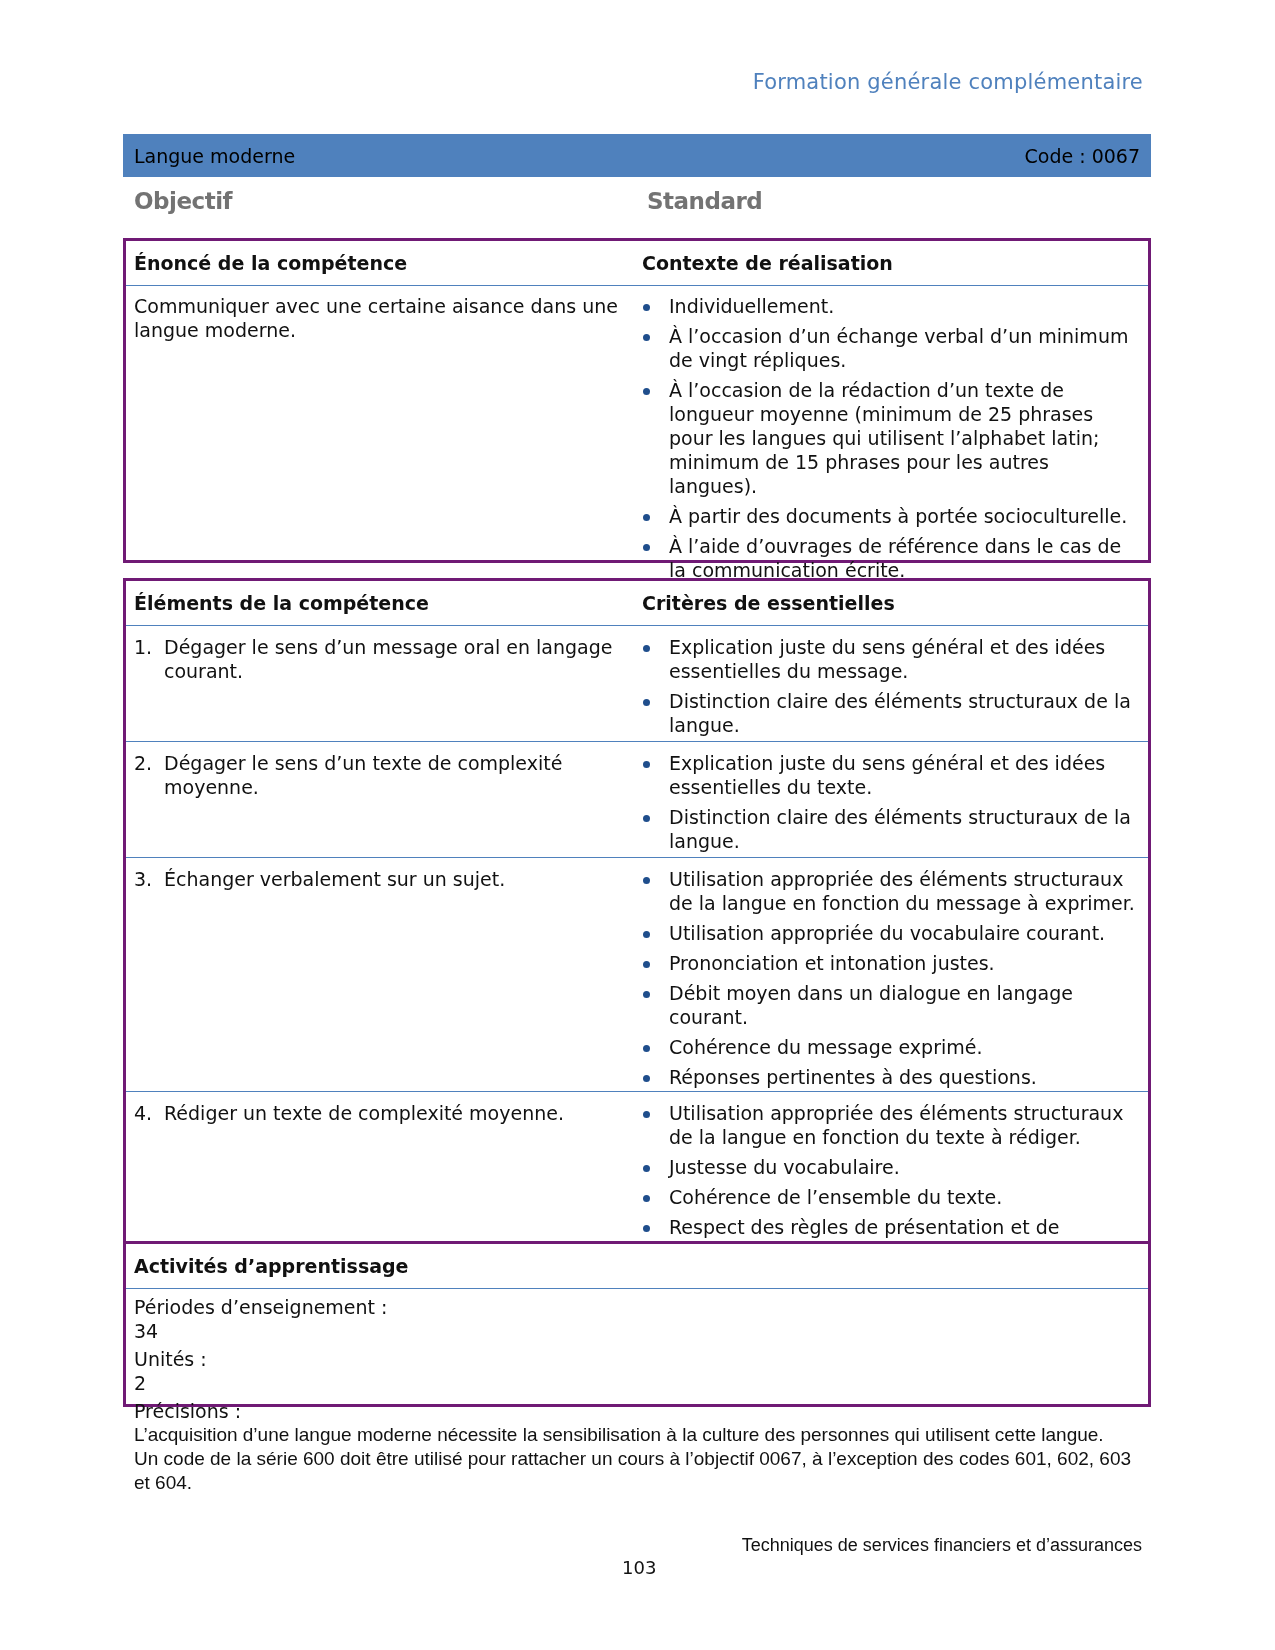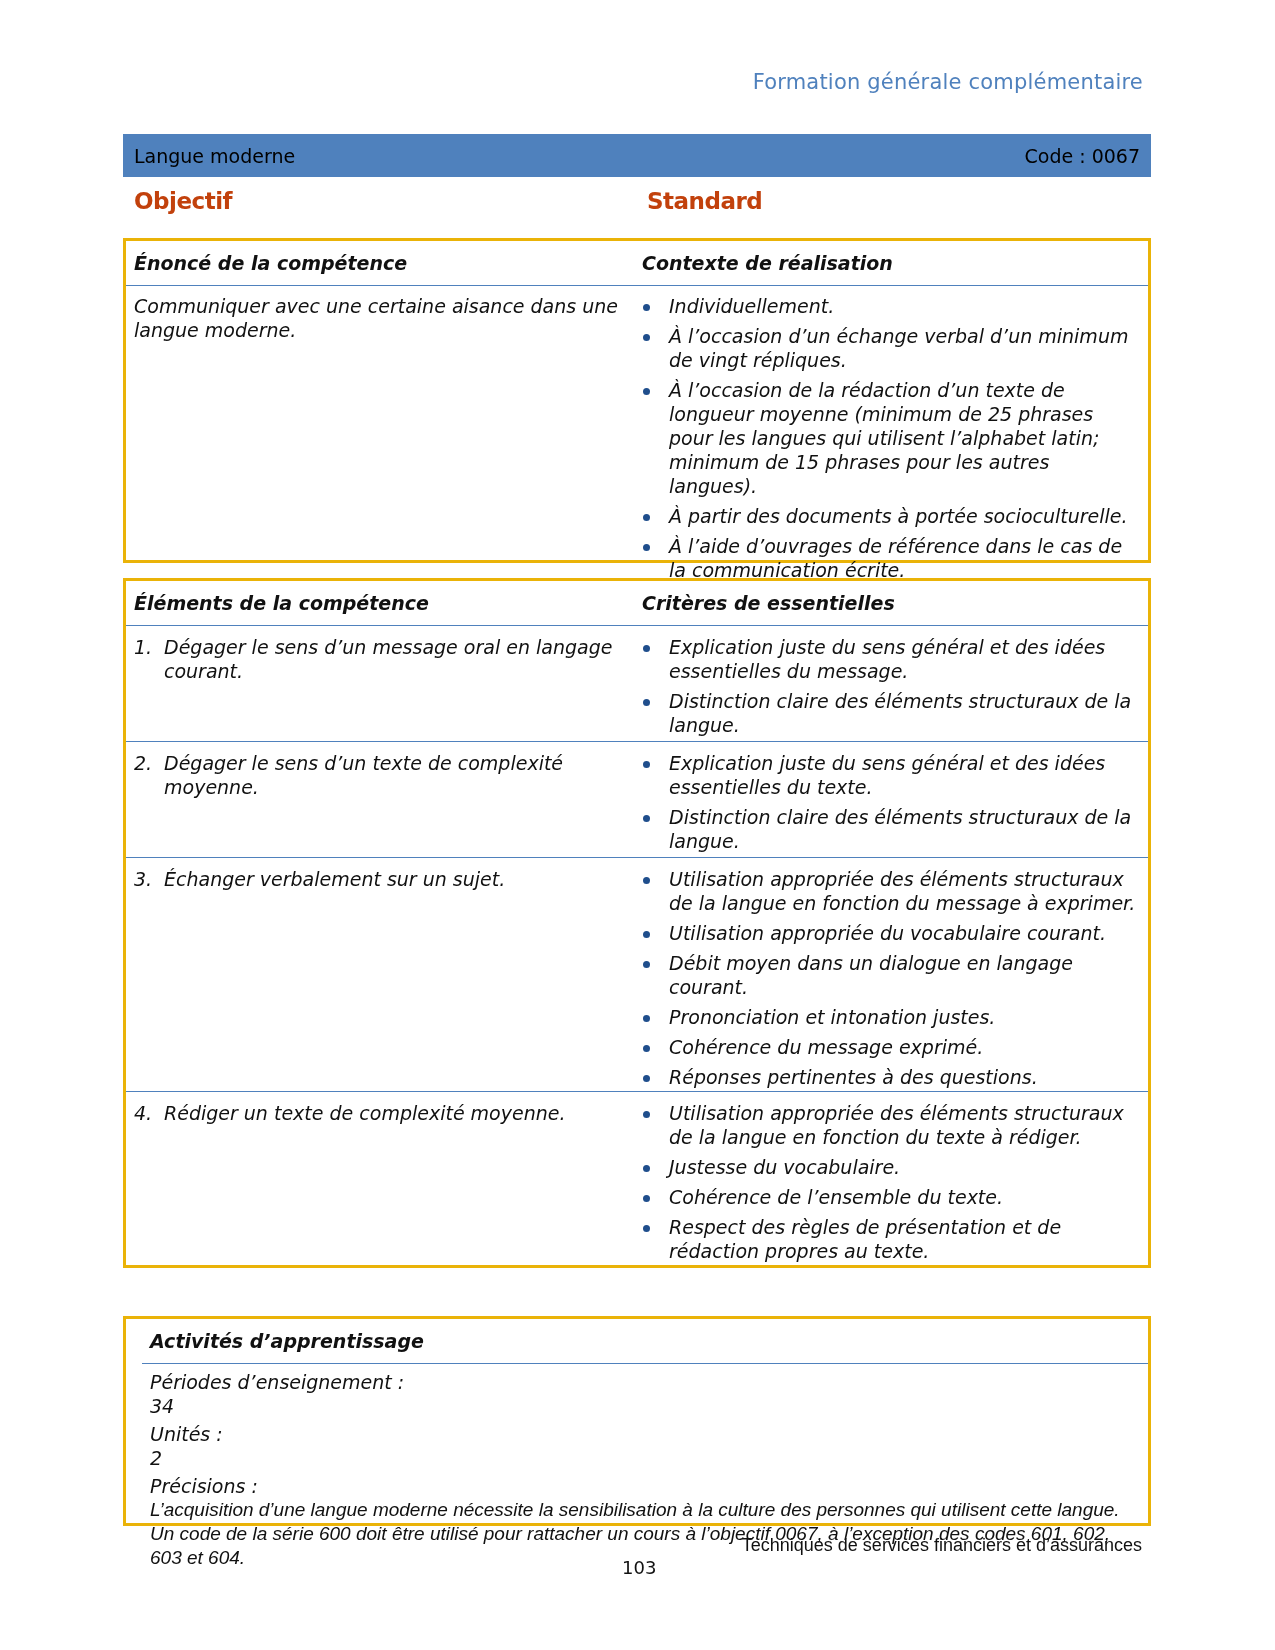--- a/index.html
+++ b/index.html
@@ -4,25 +4,25 @@
 <style>
   html, body { margin: 0; padding: 0; background: #ffffff; }
   body { width: 1275px; height: 1650px; position: relative; font-family: "DejaVu Sans", sans-serif; color: #111; }
   .page { position: absolute; left: 0; top: 0; width: 1275px; height: 1650px; }
 
   .running-header { position: absolute; right: 132px; top: 70px; font-size: 21px; color: #4f81bd; letter-spacing: 0.2px; }
 
   .title-bar { position: absolute; left: 123px; top: 134px; width: 1028px; height: 43px; background: #4f81bd; color: #000000; font-size: 19px; display: flex; align-items: center; justify-content: space-between; box-sizing: border-box; padding: 0 11px; }
 
   .section-heads { position: absolute; left: 123px; top: 188px; width: 1028px; height: 40px; }
-  .section-heads .sh { position: absolute; top: 0; font-size: 23px; font-weight: bold; color: #c2410c; letter-spacing: -0.5px; }
+  .section-heads .sh { position: absolute; top: 0; font-size: 23px; font-weight: bold; color: #737373; letter-spacing: -0.5px; }
   .sh.objectif { left: 11px; }
   .sh.standard { left: 524px; }
 
-  .box { position: absolute; left: 123px; width: 1028px; box-sizing: border-box; border: 3px solid #eab308; background: #fff; font-style: italic; }
+  .box { position: absolute; left: 123px; width: 1028px; box-sizing: border-box; border: 3px solid #701a75; background: #fff; }
   .box .hdr { display: flex; border-bottom: 1.5px solid #4f81bd; height: 44px; align-items: center; font-weight: bold; font-size: 19px; }
   .box .hdr .c1 { width: 513px; padding-left: 8px; box-sizing: border-box; }
   .box .hdr .c2 { flex: 1; padding-left: 3px; }
   .row { display: flex; border-bottom: 1.5px solid #4f81bd; box-sizing: border-box; }
   .row:last-child { border-bottom: none; }
   .row .c1 { width: 513px; padding: 9px 12px 0 8px; box-sizing: border-box; font-size: 19px; line-height: 24px; }
   .row .c2 { flex: 1; padding: 9px 10px 6px 0; box-sizing: border-box; font-size: 19px; line-height: 24px; }
 
   ul.bl { list-style: none; margin: 0; padding: 0; }
   ul.bl li { position: relative; padding-left: 30px; margin-bottom: 6px; }
@@ -118,22 +118,22 @@
       <div class="c1">
         <div class="num">
           <span class="n">3.</span>
           <span class="t">Échanger verbalement sur un sujet.</span>
         </div>
       </div>
       <div class="c2">
         <ul class="bl">
           <li><span class="bullet"></span><span>Utilisation appropriée des éléments structuraux de la langue en fonction du message à exprimer.</span></li>
           <li><span class="bullet"></span><span>Utilisation appropriée du vocabulaire courant.</span></li>
+          <li><span class="bullet"></span><span>Prononciation et intonation justes.</span></li>
           <li><span class="bullet"></span><span>Débit moyen dans un dialogue en langage courant.</span></li>
-          <li><span class="bullet"></span><span>Prononciation et intonation justes.</span></li>
           <li><span class="bullet"></span><span>Cohérence du message exprimé.</span></li>
           <li><span class="bullet"></span><span>Réponses pertinentes à des questions.</span></li>
         </ul>
       </div>
     </div>
 
     <div class="row" style="height:174px;">
       <div class="c1">
         <div class="num">
           <span class="n">4.</span>
@@ -144,21 +144,21 @@
         <ul class="bl">
           <li><span class="bullet"></span><span>Utilisation appropriée des éléments structuraux de la langue en fonction du texte à rédiger.</span></li>
           <li><span class="bullet"></span><span>Justesse du vocabulaire.</span></li>
           <li><span class="bullet"></span><span>Cohérence de l’ensemble du texte.</span></li>
           <li><span class="bullet"></span><span>Respect des règles de présentation et de rédaction propres au texte.</span></li>
         </ul>
       </div>
     </div>
   </div>
 
-  <div class="box" style="top:1316px; height:210px;padding-left:16px;">
+  <div class="box" style="top:1241px; height:166px;">
     <div class="hdr">
       <div class="c1" style="width:auto;">Activités d’apprentissage</div>
     </div>
     <div class="act-body">
       <div class="act-line">
         <span class="lbl wide">Périodes d’enseignement :</span>
         <span class="val">34</span>
       </div>
       <div class="act-line">
         <span class="lbl">Unités :</span>

